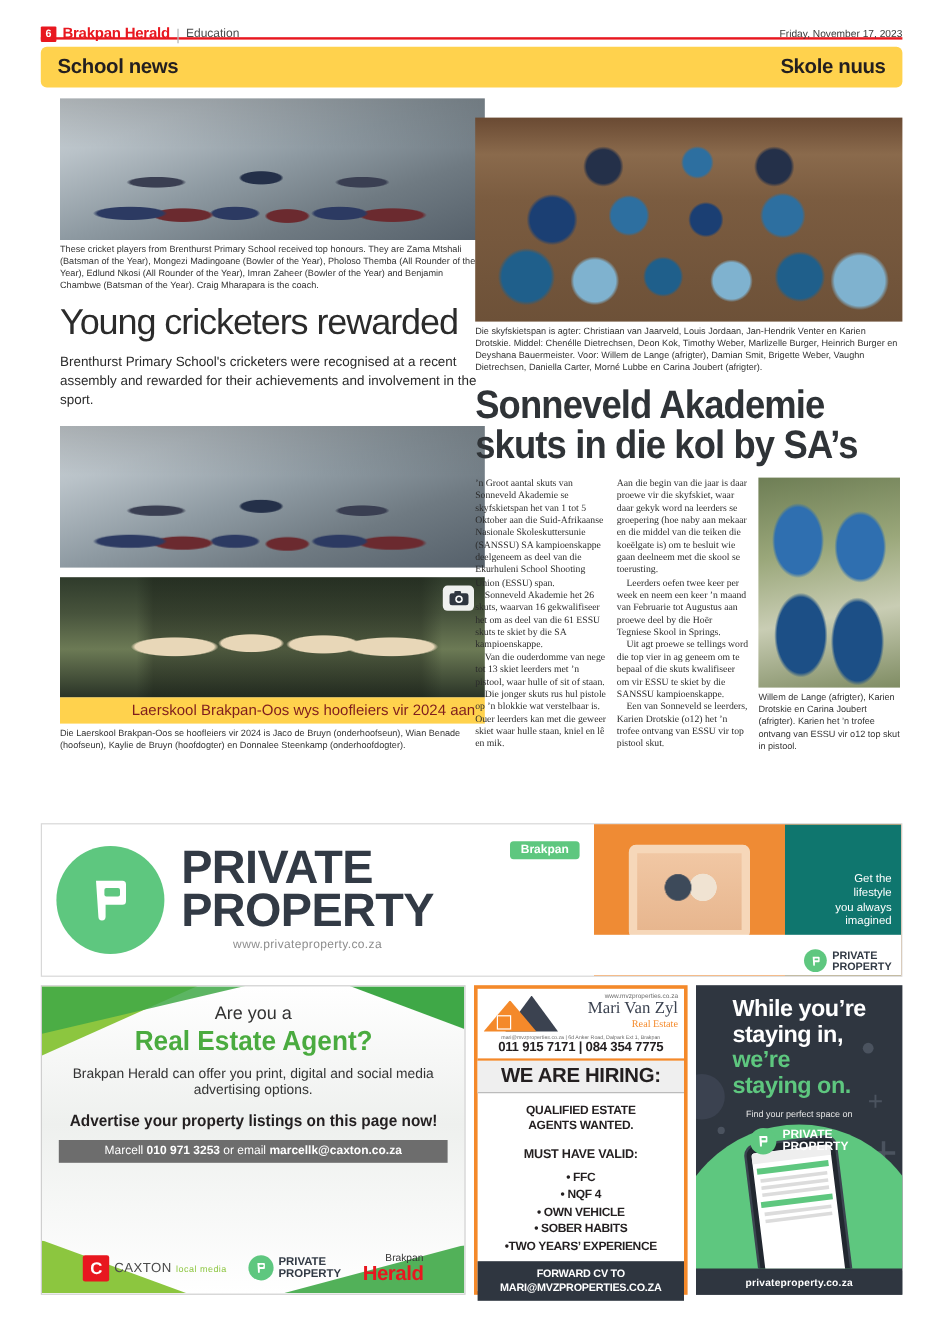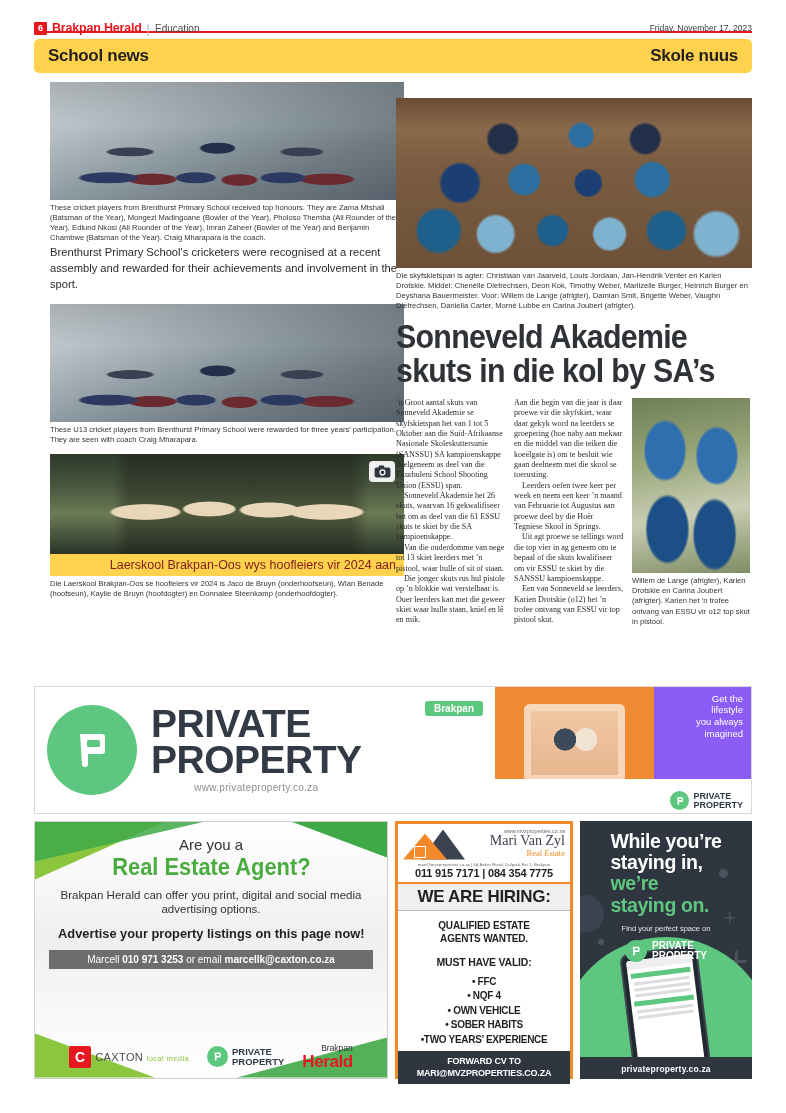--- a/index.html
+++ b/index.html
@@ -173,22 +173,22 @@
     background: linear-gradient(180deg,#f2c9a6,#e6b48c);
     border-radius: 6px;
     box-shadow: inset 0 0 0 7px #f6d7b9;
   }
   .pp-photo::after{
     content:""; position:absolute; left:30%; top:24%; width:40%; height:40%;
     background: radial-gradient(circle at 35% 45%, #3d4a5a 0 22%, transparent 23%),
                 radial-gradient(circle at 68% 45%, #f0e3d2 0 22%, transparent 23%);
   }
   .pp-green {
-    flex: 1; background: #8b5cf6; color: #fff; display: flex; flex-direction: column;
-    justify-content: flex-start; align-items: flex-end; padding: 6px 8px 4px; text-align: right;
+    flex: 1; background: #0f766e; color: #fff; display: flex; flex-direction: column;
+    justify-content: center; align-items: flex-end; padding: 6px 8px 4px; text-align: right;
   }
   .pp-green .tag { font-size: 9.5px; line-height: 1.25; }
   .pp-badge { display:flex; align-items:center; gap:4px; margin-top: 10px; }
   .pp-badge .b-circle{ width:19px;height:19px;border-radius:50%;background:#5ec77f;display:flex;align-items:center;justify-content:center;}
   .pp-badge .b-txt{ color:#323a45; font-size:9px; font-weight:bold; line-height:1; }
   .pp-bottombar{ position:absolute; left:0; right:0; bottom:0; height:34px; background:#fff; display:flex; align-items:center; justify-content:flex-end; padding-right:8px;}
 
   
   .ads-row { display: flex; gap: 7px; margin-top: 7px; height: 258px; }
 
@@ -302,24 +302,24 @@
     <div class="lbl">Skole nuus</div>
   </div>
 
   <div class="content" style="height:600px;">
 
     <div class="col-left">
 
       <div class="photo photo-classroom" style="height:118px;"></div>
       <div class="cap">These cricket players from Brenthurst Primary School received top honours. They are Zama Mtshali (Batsman of the Year), Mongezi Madingoane (Bowler of the Year), Pholoso Themba (All Rounder of the Year), Edlund Nkosi (All Rounder of the Year), Imran Zaheer (Bowler of the Year) and Benjamin Chambwe (Batsman of the Year). Craig Mharapara is the coach.</div>
 
+      <div class="hl-en">Young cricketers rewarded</div>
       <div class="lede-en">Brenthurst Primary School's cricketers were recognised at a recent assembly and rewarded for their achievements and involvement in the sport.</div>
 
       <div class="photo photo-classroom" style="height:118px; margin-top:12px;"></div>
-      <div class="cap">These U13 cricket players from Brenthurst Primary School were rewarded for three years' participation. They are seen with coach Craig Mharapara.</div>
 
       <div class="photo photo-leaders" style="height:100px; margin-top:8px;">
         <div class="camera-badge">
           <svg width="17" height="13" viewBox="0 0 17 13" aria-hidden="true">
             <rect x="0.6" y="2.4" width="15.8" height="10" rx="2" fill="#2f3640"></rect>
             <rect x="4.6" y="0.6" width="5.6" height="2.6" rx="1" fill="#2f3640"></rect>
             <circle cx="8.5" cy="7.4" r="3.1" fill="#ffffff"></circle>
             <circle cx="8.5" cy="7.4" r="1.8" fill="#2f3640"></circle>
           </svg>
         </div>

